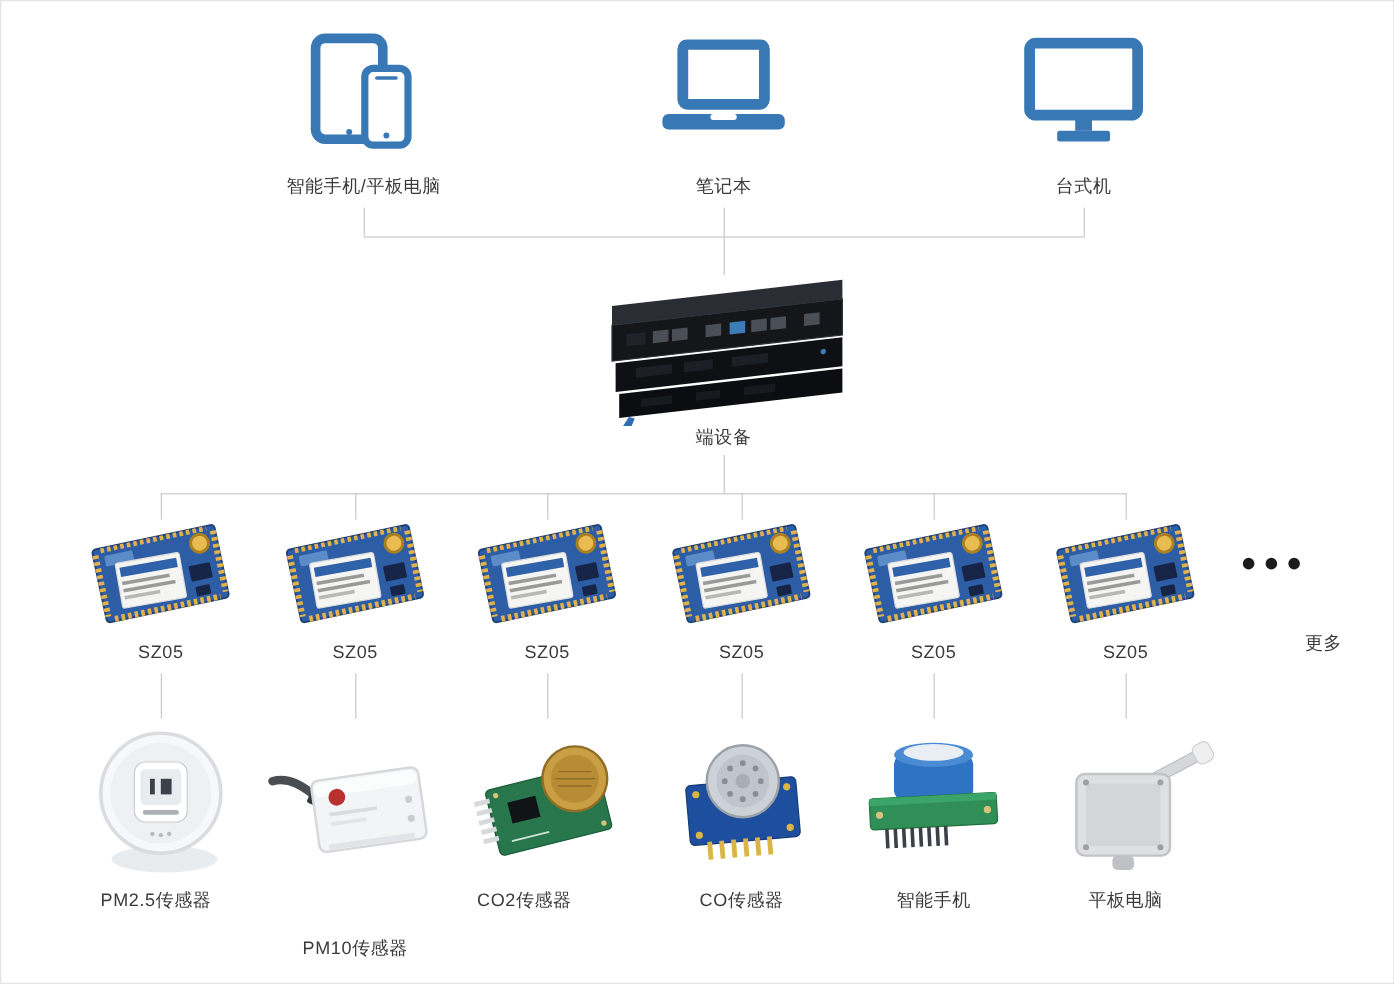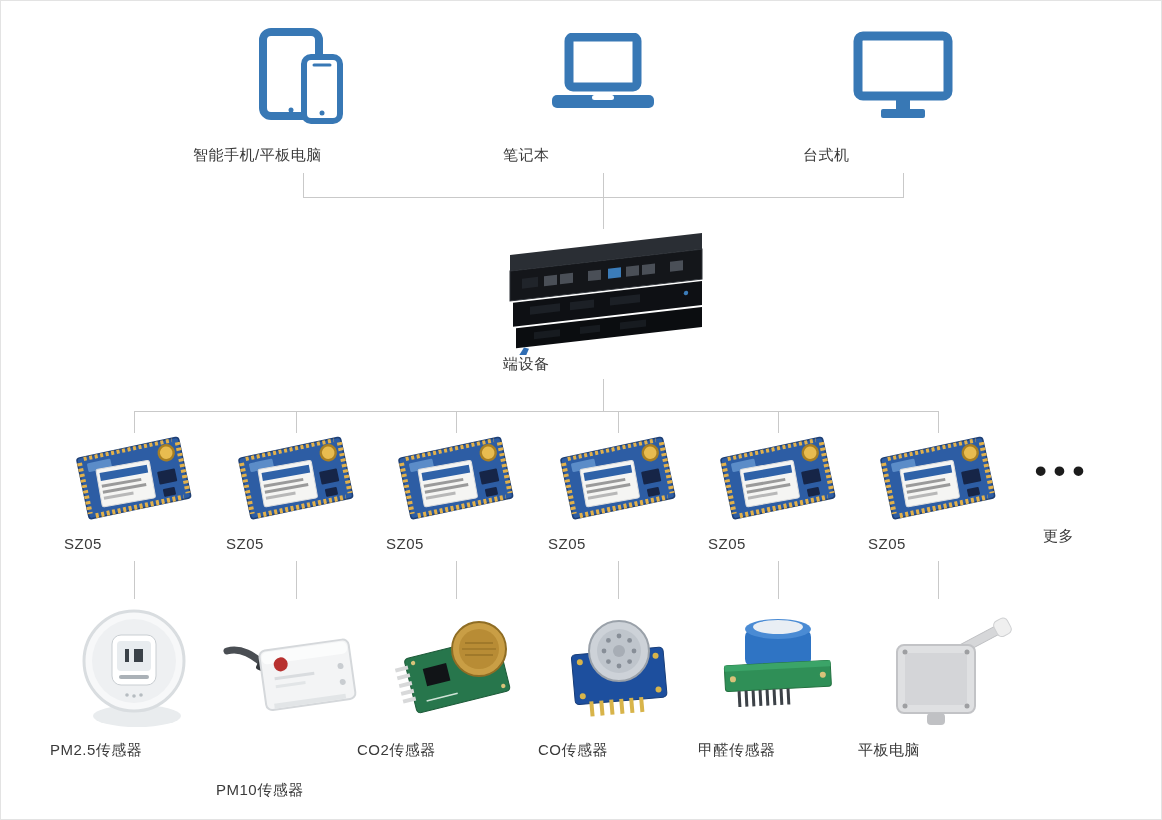--- a/index.html
+++ b/index.html
@@ -2,21 +2,21 @@
 <html><head>
 <meta charset="utf-8">
 <style>
   * { margin:0; padding:0; box-sizing:border-box; }
   html,body { background:#ffffff; }
   body { font-family:"Liberation Sans","DejaVu Sans",sans-serif; color:#3a3a3a; }
   .canvas { position:relative; width:1162px; height:820px; background:#ffffff; border:1px solid #e3e3e3; overflow:hidden; }
   .hline, .vline { position:absolute; background:#c9c9c9; }
   .hline { height:1px; }
   .vline { width:1px; }
-  .label { position:absolute; font-size:15px; color:#3a3a3a; letter-spacing:0.5px; }
+  .label { position:absolute; text-align:center; font-size:15px; color:#3a3a3a; letter-spacing:0.5px; }
   .icon-box { position:absolute; }
   .icon-box svg { display:block; width:100%; height:100%; }
   .img-box { position:absolute; }
   .img-box svg { display:block; width:100%; height:100%; }
   .dots { position:absolute; text-align:center; color:#1c1c1c; font-size:34px; letter-spacing:7px; font-weight:bold; line-height:1; }
 </style>
 </head>
 <body>
 
 <svg width="0" height="0" style="position:absolute" aria-hidden="true">
@@ -297,16 +297,16 @@
       <circle cx="42" cy="107" r="2.5" fill="#9e9fa2"></circle>
       <circle cx="104" cy="107" r="2.5" fill="#9e9fa2"></circle>
       <rect x="64" y="114" width="18" height="12" rx="4" fill="#c0c1c4"></rect>
     </svg>
   </div>
 
   <div class="label" style="left:49px;top:740px;width:160px">PM2.5传感器</div>
   <div class="label" style="left:215px;top:780px;width:160px">PM10传感器</div>
   <div class="label" style="left:356px;top:740px;width:160px">CO2传感器</div>
   <div class="label" style="left:537px;top:740px;width:160px">CO传感器</div>
-  <div class="label" style="left:697px;top:740px;width:160px">甲醛传感器</div>
+  <div class="label" style="left:697px;top:740px;width:160px">智能手机</div>
   <div class="label" style="left:857px;top:740px;width:160px">平板电脑</div>
 
 </div>
 
 </body></html>

